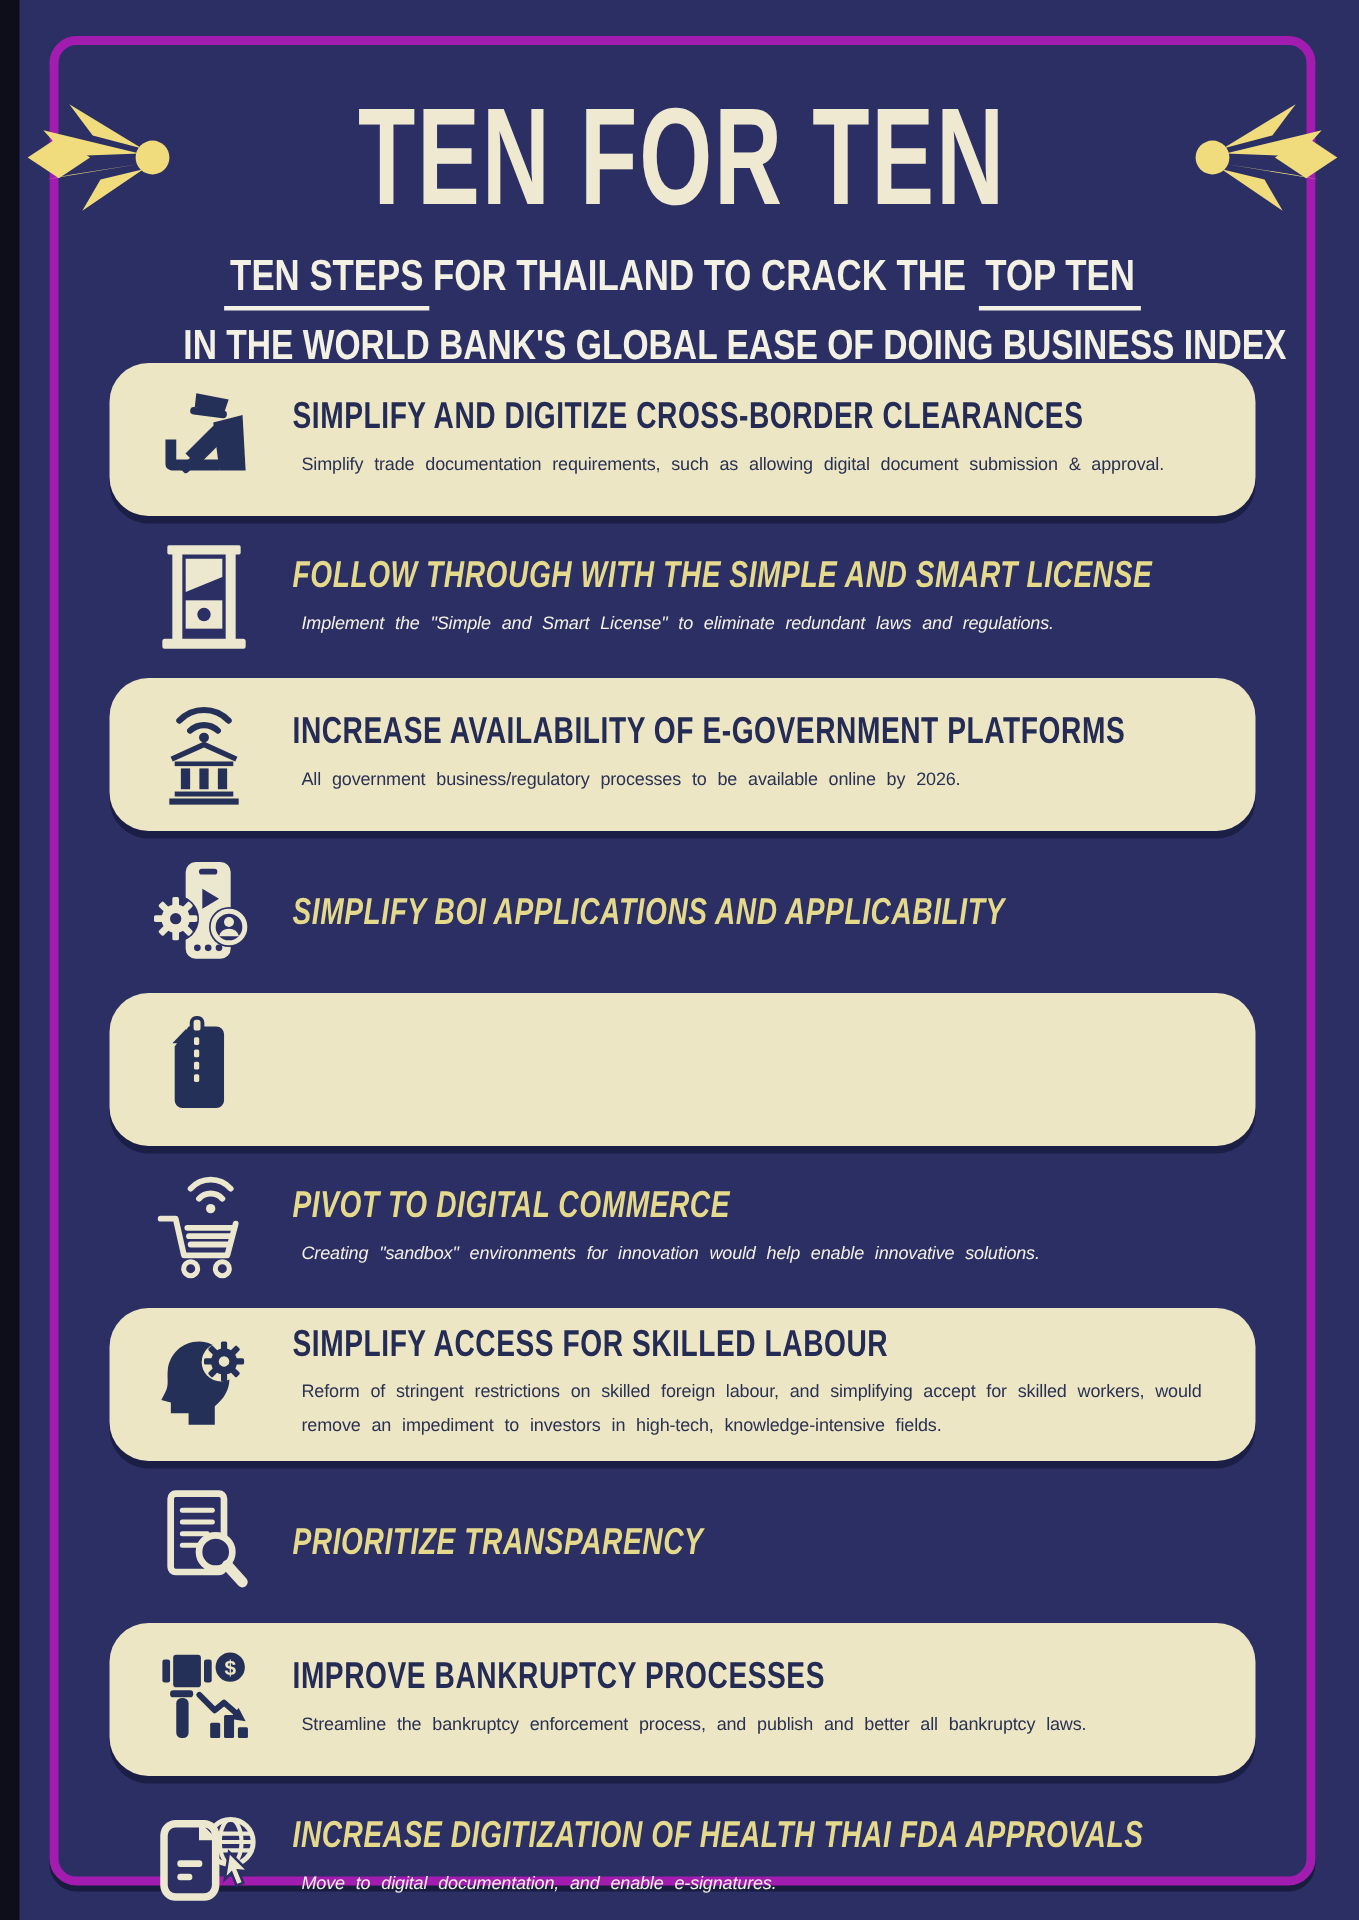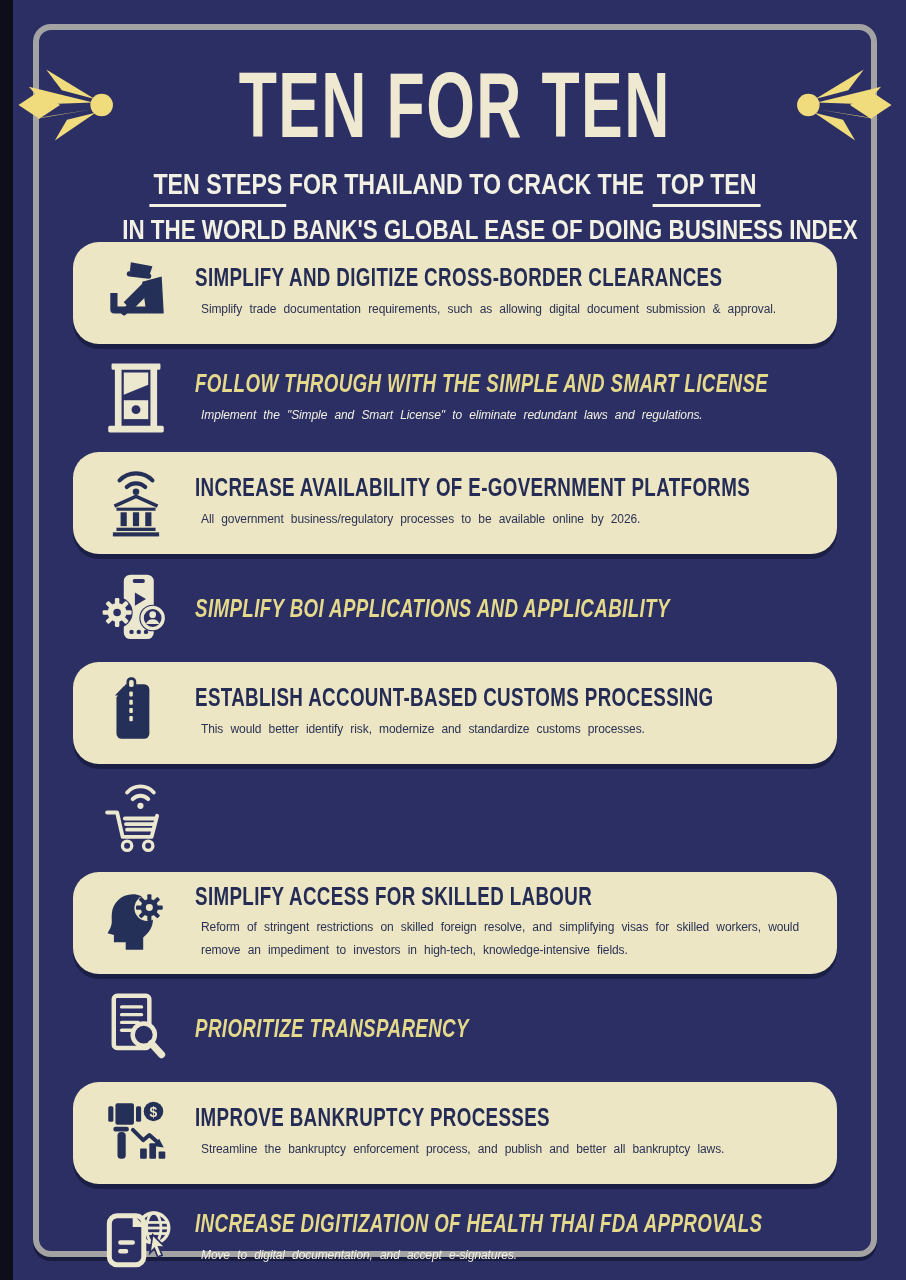--- a/index.html
+++ b/index.html
@@ -4,21 +4,21 @@
 <style>
   html,body{margin:0;padding:0;}
   body{
     width:906px;height:1280px;position:relative;overflow:hidden;
     background:#2b2f63;
     font-family:"Liberation Sans",sans-serif;
   }
   .edge-strip{position:absolute;left:0;top:0;width:13px;height:1280px;background:#0e0e1a;}
   .frame{
     position:absolute;left:33px;top:24px;width:832px;height:1221px;
-    border:6px solid #a3a3a3;border-radius:18px;background:#2b2f63;
+    border:6px solid #a21caf;border-radius:18px;background:#2b2f63;
     box-shadow:0 4px 0 rgba(10,12,35,.55);
   }
   
   .title-line{display:flex;align-items:center;justify-content:center;gap:18px;margin-top:22px;height:106px;}
   h1.poster-title{
     margin:0;font-size:92px;font-weight:700;color:#efe9d2;letter-spacing:2px;line-height:1;
     display:inline-block;transform:scaleX(.68);transform-origin:center;white-space:nowrap;
   }
   .ornament{width:104px;height:86px;color:#f0dc7c;flex:none;}
   .ornament.right{transform:scaleX(-1);}
@@ -200,43 +200,43 @@
           <polygon points="24.5,10.5 24.5,20 15.5,20" fill="currentColor"></polygon>
           <g fill="#ece6c4">
             <rect x="29.5" y="16" width="3.4" height="5" rx="1"></rect>
             <rect x="29.5" y="24" width="3.4" height="5" rx="1"></rect>
             <rect x="29.5" y="32" width="3.4" height="5" rx="1"></rect>
             <rect x="29.5" y="40" width="3.4" height="5" rx="1"></rect>
           </g>
           <rect x="28" y="3.5" width="7" height="9.5" rx="3" fill="#ece6c4" stroke="#253058" stroke-width="2.5"></rect>
         </svg>
       </div>
-      <div class="text-cell">
-        <h2 class="row-title">ESTABLISH ACCOUNT-BASED CUSTOMS PROCESSING</h2>
-        <p class="row-desc">This would better identify risk, modernize and standardize customs processes.</p>
-      </div>
     </section>
 
     <section class="row plain">
       <div class="icon-cell">
         <svg viewBox="0 0 72 72" class="ic-light">
           <g fill="none" stroke="currentColor" stroke-width="3.5" stroke-linecap="round">
             <path d="M28,13 a16,16 0 0 1 24,0"></path>
             <path d="M33,19 a9.5,9.5 0 0 1 14,0"></path>
           </g>
           <circle cx="40" cy="25" r="2.8" fill="currentColor"></circle>
           <g fill="none" stroke="currentColor" stroke-width="3.5" stroke-linecap="round" stroke-linejoin="round">
             <path d="M10,31 h9 l5,22 h26 l5,-19"></path>
             <line x1="26" y1="36.5" x2="53" y2="36.5"></line>
             <line x1="27" y1="41.5" x2="52" y2="41.5"></line>
             <line x1="28" y1="46.5" x2="50.5" y2="46.5"></line>
           </g>
           <circle cx="28" cy="61" r="4.2" fill="none" stroke="currentColor" stroke-width="3"></circle>
           <circle cx="47" cy="61" r="4.2" fill="none" stroke="currentColor" stroke-width="3"></circle>
         </svg>
+      </div>
+      <div class="text-cell">
+        <h2 class="row-title">PIVOT TO DIGITAL COMMERCE</h2>
+        <p class="row-desc">Creating "sandbox" environments for innovation would help enable innovative solutions.</p>
       </div>
     </section>
 
     <section class="row card">
       <div class="icon-cell">
         <svg viewBox="0 0 72 72" class="ic-dark">
           <path fill="currentColor" d="M33,9 c-11.5,0 -19.5,8.5 -20.5,18.5 c-0.6,6 1,9.5 -1.6,14.5 l-2.6,5 l6.2,1.6 v7 h11.5 v7.4 h17 V51 c6,-5 9.5,-10.5 9.5,-18 c0,-14.5 -8.5,-24 -19.5,-24 z"></path>
           <circle cx="47" cy="22.5" r="12.5" fill="#ece6c4"></circle>
           <g transform="translate(49,22)" fill="currentColor">
             <rect x="-2" y="-13" width="4" height="6" rx="1"></rect>
@@ -247,21 +247,21 @@
             <rect x="-2" y="-13" width="4" height="6" rx="1" transform="rotate(225)"></rect>
             <rect x="-2" y="-13" width="4" height="6" rx="1" transform="rotate(270)"></rect>
             <rect x="-2" y="-13" width="4" height="6" rx="1" transform="rotate(315)"></rect>
             <circle r="8.5"></circle>
           </g>
           <circle cx="49" cy="22" r="3.4" fill="#ece6c4"></circle>
         </svg>
       </div>
       <div class="text-cell">
         <h2 class="row-title">SIMPLIFY ACCESS FOR SKILLED LABOUR</h2>
-        <p class="row-desc">Reform of stringent restrictions on skilled foreign resolve, and simplifying visas for skilled workers, would remove an impediment to investors in high-tech, knowledge-intensive fields.</p>
+        <p class="row-desc">Reform of stringent restrictions on skilled foreign labour, and simplifying accept for skilled workers, would remove an impediment to investors in high-tech, knowledge-intensive fields.</p>
       </div>
     </section>
 
     <section class="row plain">
       <div class="icon-cell">
         <svg viewBox="0 0 72 72" class="ic-light">
           <rect x="16" y="7" width="32" height="47" rx="3" fill="none" stroke="currentColor" stroke-width="4"></rect>
           <g stroke="currentColor" stroke-width="3" stroke-linecap="round">
             <line x1="23" y1="17" x2="41" y2="17"></line>
             <line x1="23" y1="24" x2="41" y2="24"></line>
@@ -314,18 +314,18 @@
           </g>
           <rect x="12" y="16" width="31" height="44" rx="7" fill="#2b2f63" stroke="currentColor" stroke-width="4.5"></rect>
           <polygon points="33,14.5 44.5,26 33,26" fill="currentColor"></polygon>
           <rect x="20" y="38" width="15" height="4" rx="1.8" fill="currentColor"></rect>
           <rect x="20" y="46" width="9" height="4" rx="1.8" fill="currentColor"></rect>
           <polygon points="51,33 62.5,44.5 56.5,44 59.5,51.5 55.5,53 52.5,45.5 48.5,49.5" fill="currentColor" stroke="#2b2f63" stroke-width="1.5"></polygon>
         </svg>
       </div>
       <div class="text-cell">
         <h2 class="row-title">INCREASE DIGITIZATION OF HEALTH THAI FDA APPROVALS</h2>
-        <p class="row-desc">Move to digital documentation, and accept e-signatures.</p>
+        <p class="row-desc">Move to digital documentation, and enable e-signatures.</p>
       </div>
     </section>
 
   </div>
 </div>
 
 </body></html>

